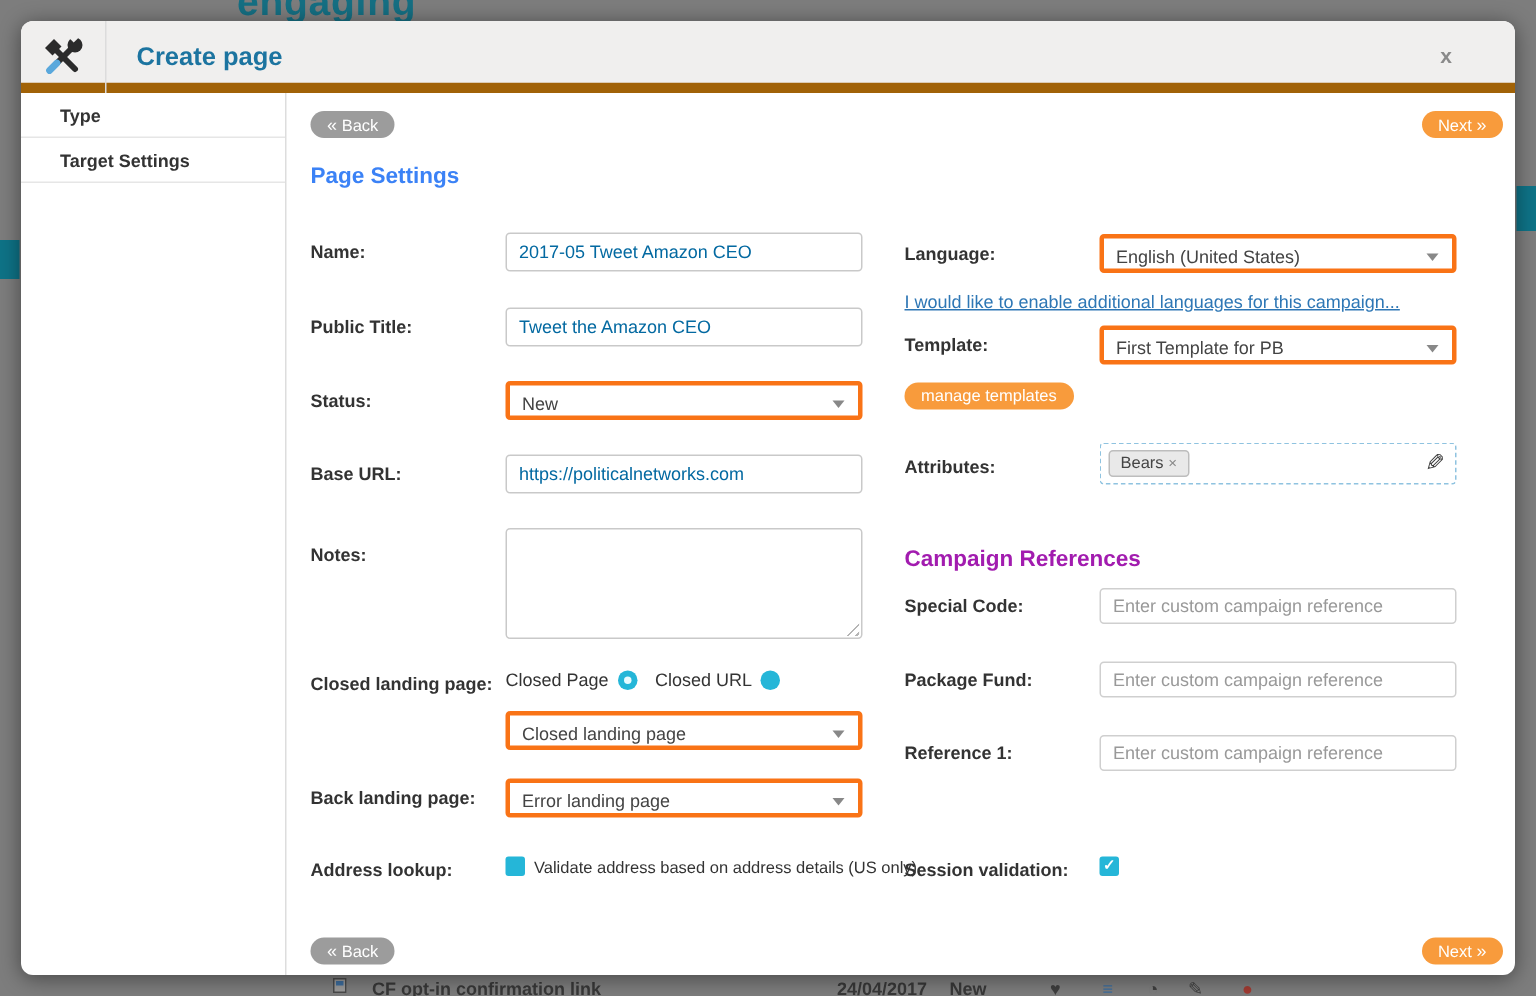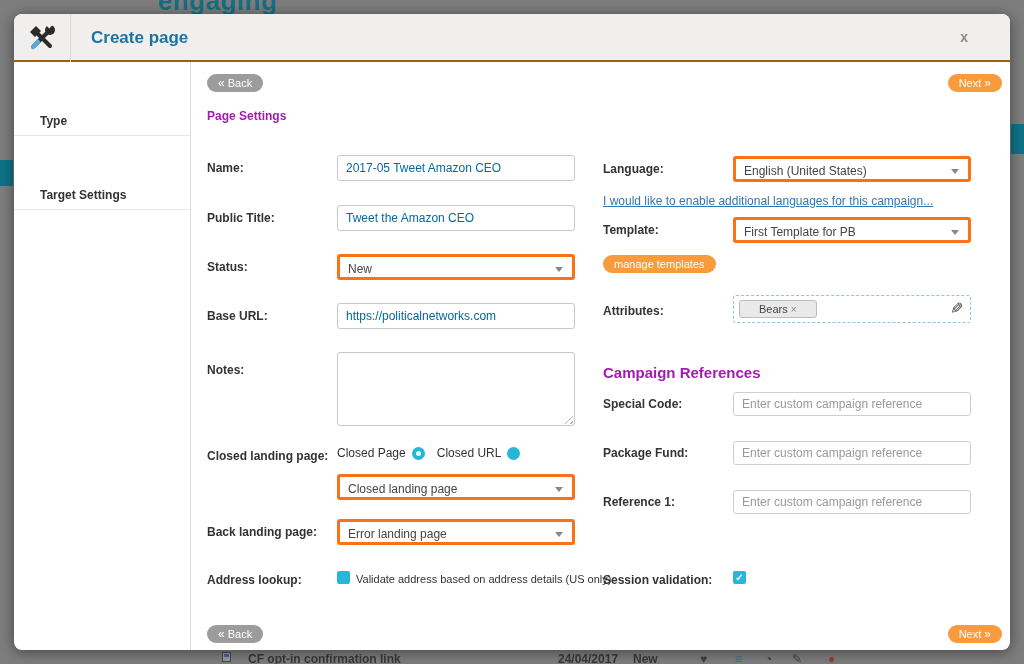--- a/index.html
+++ b/index.html
@@ -18,41 +18,41 @@
   .bg-row-docicon { position:absolute; left:208px; top:1px; width:9px; height:10px;
                     border:1px solid #4a4a4a; background:#9a9a9a; }
   .bg-row-docicon::after { content:""; position:absolute; left:1px; top:1px; width:5px; height:3px; background:#3d6d9e; }
   .bg-ico { position:absolute; top:-1px; font-size:12px; font-weight:normal; }
 
   
   .modal { position:absolute; left:14px; top:14px; width:996px; height:636px;
            background:#fff; border-radius:8px; box-shadow:0 2px 14px rgba(0,0,0,.45); }
 
   .modal-header { position:absolute; left:0; top:0; right:0; height:48px;
-                  background:#f0efee; border-bottom:2px solid #a16207; border-radius:8px 8px 0 0; }
+                  background:#f0efee; border-bottom:7px solid #a16207; border-radius:8px 8px 0 0; }
   .header-iconbox { position:absolute; left:0; top:0; width:57px; height:48px; border-right:1px solid #dcdcdc;
                     display:flex; align-items:center; justify-content:center; }
   .modal-title { position:absolute; left:77px; top:0; line-height:48px; font-size:17px; font-weight:bold; color:#1c74a0; }
   .modal-close { position:absolute; right:42px; top:15px; font-size:14px; font-weight:bold; color:#8a8a8a; cursor:pointer; }
 
   .sidebar { position:absolute; left:0; top:48px; width:176px; bottom:0; }
   .side-item { height:30px; line-height:30px; padding-left:26px; font-size:12px; font-weight:bold;
-               color:#333; border-bottom:1px solid #e6e6e6; cursor:pointer; background:#fff;margin-top:44px; }
+               color:#333; border-bottom:1px solid #e6e6e6; cursor:pointer; background:#fff; }
   .side-item.active { background:#d8ecf6; }
 
   .main-border { position:absolute; left:176px; top:48px; bottom:0; width:0; border-left:1px solid #ddd; }
 
   
   .btn { position:absolute; height:18px; line-height:18px; padding:0 11px; border-radius:9px;
          font-size:11px; font-weight:normal; color:#fff; cursor:pointer; white-space:nowrap;text-align:center; }
   .btn-gray { background:#9c9c9c; }
   .btn-orange { background:#f89b3c; }
   .btn .chev { font-size:12px; }
 
-  .page-heading { position:absolute; left:193px; top:95px; font-size:12px; font-weight:bold; color:#a21caf; }
+  .page-heading { position:absolute; left:193px; top:95px; font-size:15px; font-weight:bold; color:#3b82f6; }
 
   .lbl { position:absolute; font-size:12px; font-weight:bold; color:#333; white-space:nowrap; }
 
   .tinput { position:absolute; width:238px; height:26px; border:1px solid #c9c9c9; border-radius:3px;
             padding:0 8px; font-family:"Liberation Sans",sans-serif; font-size:12px; color:#0369a1; background:#fff; }
   .tinput::placeholder { color:#999; }
   .ref { height:24px; border-color:#cfcfcf; }
 
   .sel { position:absolute; width:238px; height:26px; border:3px solid #f97316; border-radius:3px;
          background:#fff; font-size:12px; color:#444; line-height:24px; padding:0 8px; cursor:pointer; }
@@ -67,21 +67,21 @@
 
   .radio-row { position:absolute; display:flex; align-items:center; gap:6px; font-size:12px; color:#333; }
   .c-radio { width:13px; height:13px; border-radius:50%; background:#25b6d8; position:relative; cursor:pointer; flex:0 0 auto; }
   .c-radio.sel-dot::after { content:""; position:absolute; left:4px; top:4px; width:5px; height:5px; border-radius:50%; background:#e9fbff; }
   .c-check { width:13px; height:13px; border-radius:2px; background:#25b6d8; position:relative; cursor:pointer;
              color:#fff; font-size:10px; line-height:13px; text-align:center; font-weight:bold; }
 
   .link { position:absolute; font-size:12px; color:#2e77b5; text-decoration:underline; cursor:pointer; white-space:nowrap; }
 
   .attr-box { position:absolute; width:238px; height:28px; border:1px dashed #8fc3e0; border-radius:3px; background:#fff; }
-  .tag { position:absolute; left:5px; top:4px; height:18px; line-height:16px; padding:0 19px; background:#e9e9e9;
+  .tag { position:absolute; left:5px; top:4px; height:18px; line-height:16px; padding:0 7px; background:#e9e9e9;
          border:1px solid #bdbdbd; border-radius:3px; font-size:11px; color:#444; cursor:default; }
   .tag .tag-x { color:#888; font-size:10px; margin-left:3px; cursor:pointer; }
   .pencil { position:absolute; right:7px; top:3px; font-size:16px; color:#3a3a3a; transform:scaleX(-1); cursor:pointer; }
 
   .sub-heading { position:absolute; left:589px; top:350px; font-size:15px; font-weight:bold; color:#a21caf; }
 
   .small-note { font-size:11px; font-weight:normal; color:#333; }
 </style>
 </head>
 <body>

